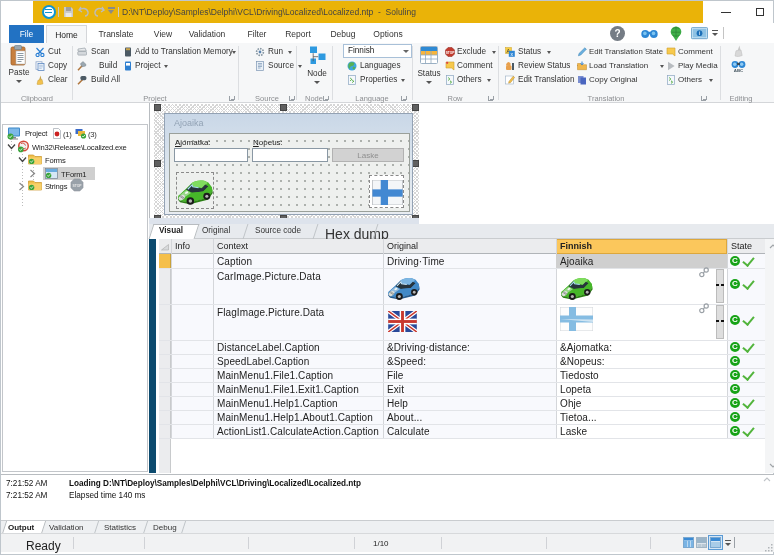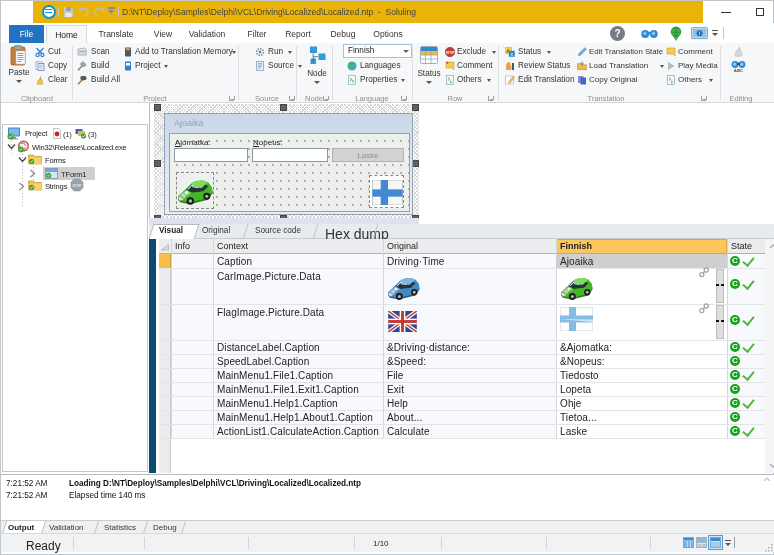--- a/index.html
+++ b/index.html
@@ -154,21 +154,21 @@
 
     <svg class="ricon" style="left:76px;top:3.5px" viewBox="0 0 10 10">
         <path d="M1 2 L8 1 L9.3 4 H1z" fill="#e8eaec" stroke="#98a0a8" stroke-width="0.7"></path>
         <rect x="0.8" y="4.5" width="8.8" height="3.6" rx="0.8" fill="#d4d8dc" stroke="#98a0a8" stroke-width="0.7"></rect>
       </svg>
     <div class="rlab" style="left:90px;top:3.5px">Scan</div>
     <svg class="ricon" style="left:76px;top:17.5px" viewBox="0 0 10 10">
         <path d="M1 9.2 L5.6 4.2" stroke="#b0763c" stroke-width="1.5"></path>
         <path d="M3.4 2.8 L6 0.6 L9 3.4 L8.6 5 L6.8 5.4 L5 5.8 z" fill="#9aa7b0" stroke="#78848c" stroke-width="0.5"></path>
       </svg>
-    <div class="rlab" style="left:90px;top:17.5px">Build</div>
+    <div class="rlab" style="left:98px;top:17.5px">Build</div>
     <svg class="ricon" style="left:76px;top:31.5px" viewBox="0 0 10 10">
         <path d="M1 9.2 L5.6 4.4" stroke="#b0763c" stroke-width="1.5"></path>
         <rect x="3.4" y="1" width="6" height="4.2" rx="1.6" fill="#4c5a64"></rect>
       </svg>
     <div class="rlab" style="left:90px;top:31.5px">Build All</div>
     <svg class="ricon" style="left:122px;top:3.5px" viewBox="0 0 10 10">
         <rect x="2" y="0.5" width="6" height="9" rx="0.8" fill="#4c5a64"></rect>
         <rect x="3" y="1.2" width="4" height="2" fill="#c9a44c"></rect>
       </svg>
     <div class="rlab" style="left:134px;top:3.5px">Add to Translation Memory</div>

